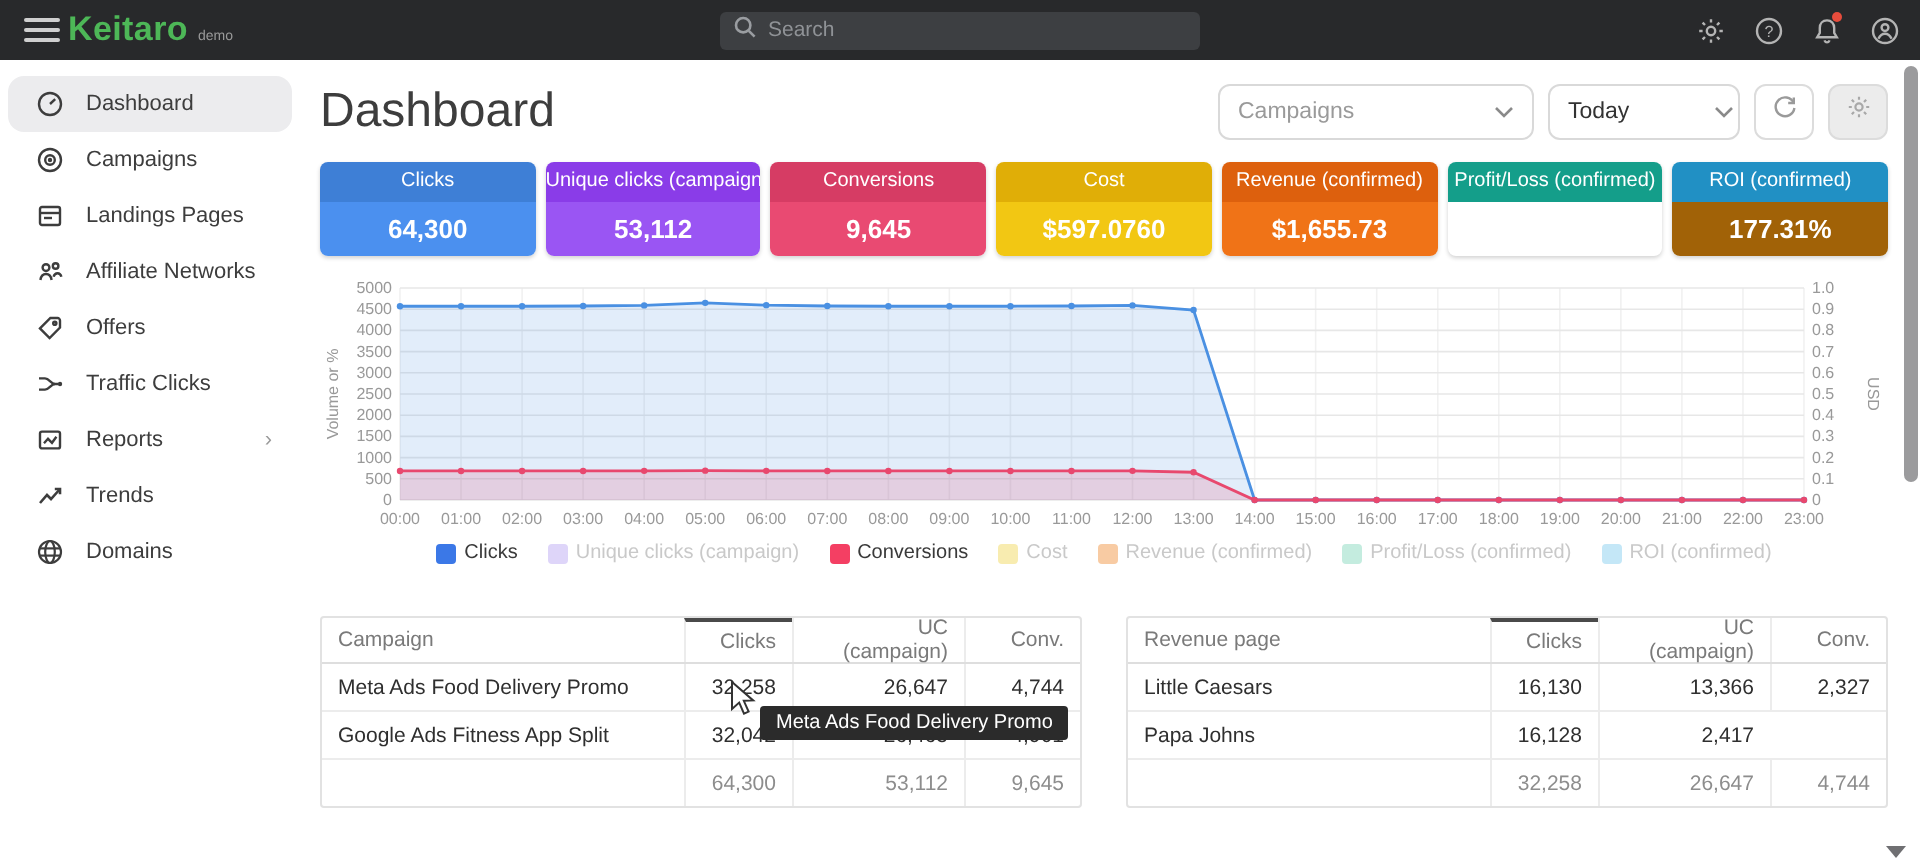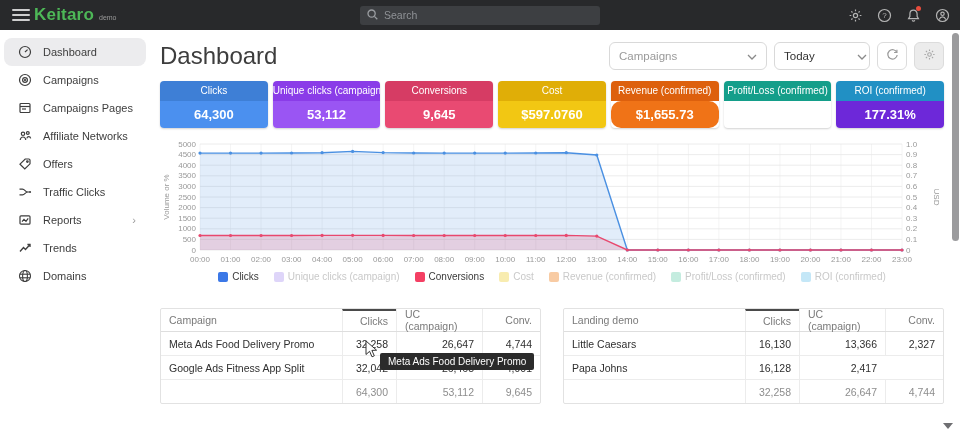--- a/index.html
+++ b/index.html
@@ -71,21 +71,21 @@
   .lg-swatch { width:10px; height:10px; border-radius:2px; flex:0 0 auto; }
   .lg-label { color:#3a3a3a; }
   .lg-item.muted .lg-label { color:#c9c9c9; }
 
   
   .tables { display:flex; gap:22px; margin-top:26px; }
   .tpanel { flex:1; border:1px solid #e2e2e2; border-radius:2px; background:#fff; }
   .trow { display:grid; grid-template-columns:1fr 54px 86px 58px; align-items:stretch; }
   .tcell { padding:0 8px; font-size:10.5px; display:flex; align-items:center; height:23px; }
   .num { justify-content:flex-end; border-left:1px solid #ececec; }
-  .thead .tcell { color:#7a7a7a; height:22px; }
+  .thead .tcell { color:#7a7a7a; height:22px;text-align:right; }
   .thead { border-bottom:1px solid #dedede; }
   .thead .sorted { border-top:2px solid #4a4a4a; }
   .tbody .trow { border-bottom:1px solid #ececec; }
   .tbody .tcell { color:#2f2f2f; }
   .tfoot .tcell { color:#8d8d8d; height:23px; }
 
   
   .tooltip { position:absolute; left:380px; top:353px; background:#2b2b2b; color:#fff;
     font-size:10px; padding:3px 8px; border-radius:2px; white-space:nowrap; z-index:40; }
   .cursor { position:absolute; left:365px; top:340px; z-index:41; pointer-events:none; }
@@ -168,21 +168,21 @@
     <span>Campaigns</span>
   </div>
   <div class="side-item">
     <span class="s-icon">
       <svg width="14" height="14" viewBox="0 0 14 14" fill="none" stroke="#3d3d3d" stroke-width="1.2">
           <rect x="2" y="2.5" width="10" height="9" rx="1"></rect>
           <line x1="2" y1="5.5" x2="12" y2="5.5"></line>
           <line x1="4" y1="8" x2="8" y2="8"></line>
         </svg>
     </span>
-    <span>Campaigns Pages</span>
+    <span>Landings Pages</span>
   </div>
   <div class="side-item">
     <span class="s-icon">
       <svg width="14" height="14" viewBox="0 0 14 14" fill="none" stroke="#3d3d3d" stroke-width="1.2">
           <circle cx="5" cy="4.8" r="1.7"></circle>
           <circle cx="9.8" cy="4" r="1.4"></circle>
           <path d="M2.2 11c.3-2 1.4-3 2.8-3s2.5 1 2.8 3"></path>
           <path d="M8.8 9.4c.3-1.2 1-1.8 2-1.8s1.6.6 1.9 1.8"></path>
         </svg>
     </span>
@@ -291,28 +291,28 @@
     <div class="card">
       <div class="card-label" style="background: rgb(214, 60, 100);">Conversions</div>
       <div class="card-value" style="background: rgb(233, 74, 114);">9,645</div>
     </div>
     <div class="card">
       <div class="card-label" style="background: rgb(224, 174, 7);">Cost</div>
       <div class="card-value" style="background: rgb(242, 199, 19);">$597.0760</div>
     </div>
     <div class="card">
       <div class="card-label" style="background: rgb(221, 96, 13);">Revenue (confirmed)</div>
-      <div class="card-value" style="background: rgb(240, 115, 23); border-radius: 10px;">$1,655.73</div>
+      <div class="card-value" style="background: rgb(240, 115, 23);">$1,655.73</div>
     </div>
     <div class="card">
       <div class="card-label" style="background: rgb(20, 158, 138);">Profit/Loss (confirmed)</div>
     </div>
     <div class="card">
       <div class="card-label" style="background: rgb(33, 144, 196);">ROI (confirmed)</div>
-      <div class="card-value" style="background: #6d28d9;">177.31%</div>
+      <div class="card-value" style="background: #a16207;">177.31%</div>
     </div>
   </div>
 
   <div class="chart-wrap">
     <svg id="chart-svg" width="780" height="132">
         <line x1="40" y1="8" x2="40" y2="114" stroke="#f1f1f1" stroke-width="0.8"></line>
         <text x="40" y="126" text-anchor="middle" class="tick">00:00</text>
         <line x1="70.52173913043478" y1="8" x2="70.52173913043478" y2="114" stroke="#f1f1f1" stroke-width="0.8"></line>
         <text x="70.52173913043478" y="126" text-anchor="middle" class="tick">01:00</text>
         <line x1="101.04347826086956" y1="8" x2="101.04347826086956" y2="114" stroke="#f1f1f1" stroke-width="0.8"></line>
@@ -511,21 +511,21 @@
           <div class="tcell num">64,300</div>
           <div class="tcell num">53,112</div>
           <div class="tcell num">9,645</div>
         </div>
       </div>
     </div>
 
     <div class="tpanel">
       <div class="thead">
         <div class="trow">
-          <div class="tcell">Landing demo</div>
+          <div class="tcell">Revenue page</div>
           <div class="tcell num sorted">Clicks</div>
           <div class="tcell num">UC (campaign)</div>
           <div class="tcell num">Conv.</div>
         </div>
       </div>
       <div class="tbody">
         <div class="trow">
           <div class="tcell">Little Caesars</div>
           <div class="tcell num">16,130</div>
           <div class="tcell num">13,366</div>

